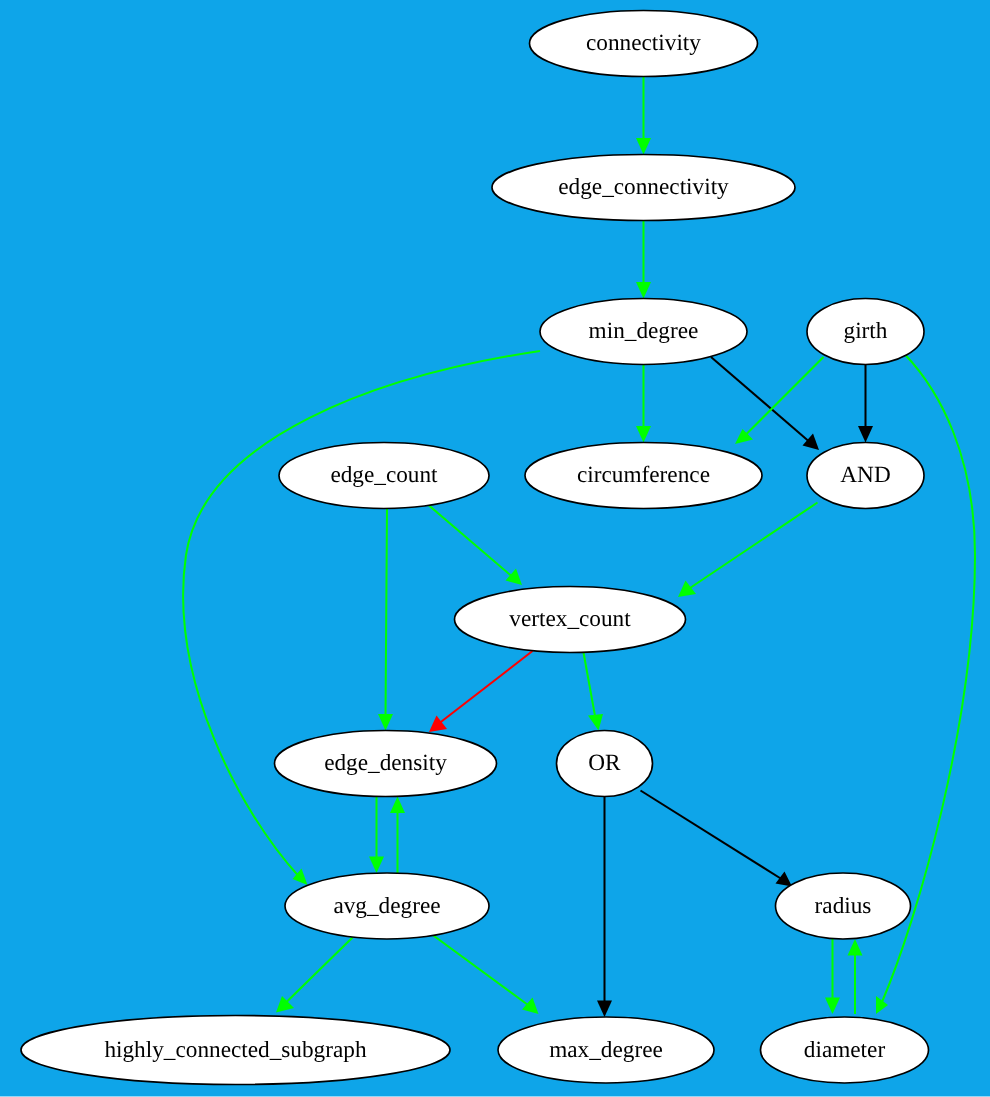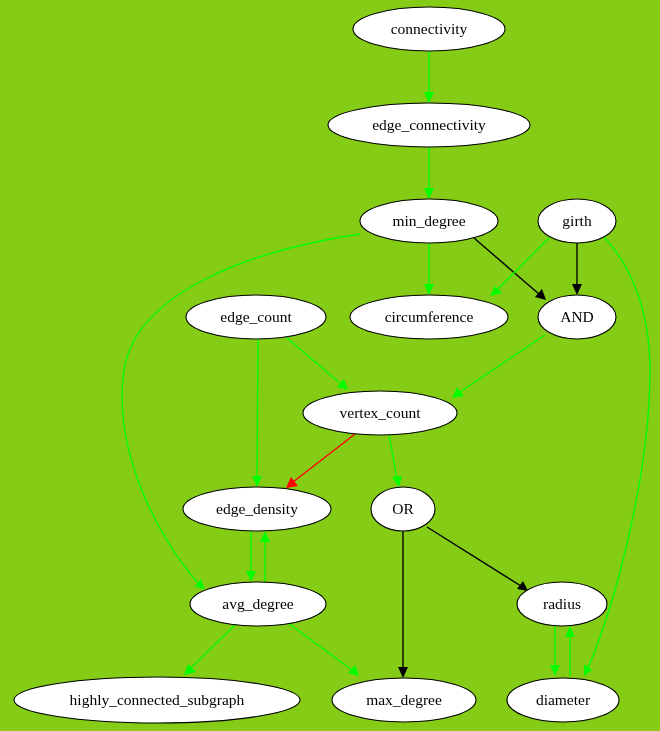--- a/index.html
+++ b/index.html
@@ -4,21 +4,21 @@
 <style>
   html, body {
     margin: 0;
     padding: 0;
     background: #ffffff;
   }
   #graph-canvas {
     position: relative;
     width: 660px;
     height: 731px;
-    background: #84cc16;
+    background: #0ea5e9;
     overflow: hidden;
     font-family: "Liberation Serif", "DejaVu Serif", serif;
   }
   svg#graph-svg {
     position: absolute;
     left: 0;
     top: 0;
     width: 660px;
     height: 731px;
   }

